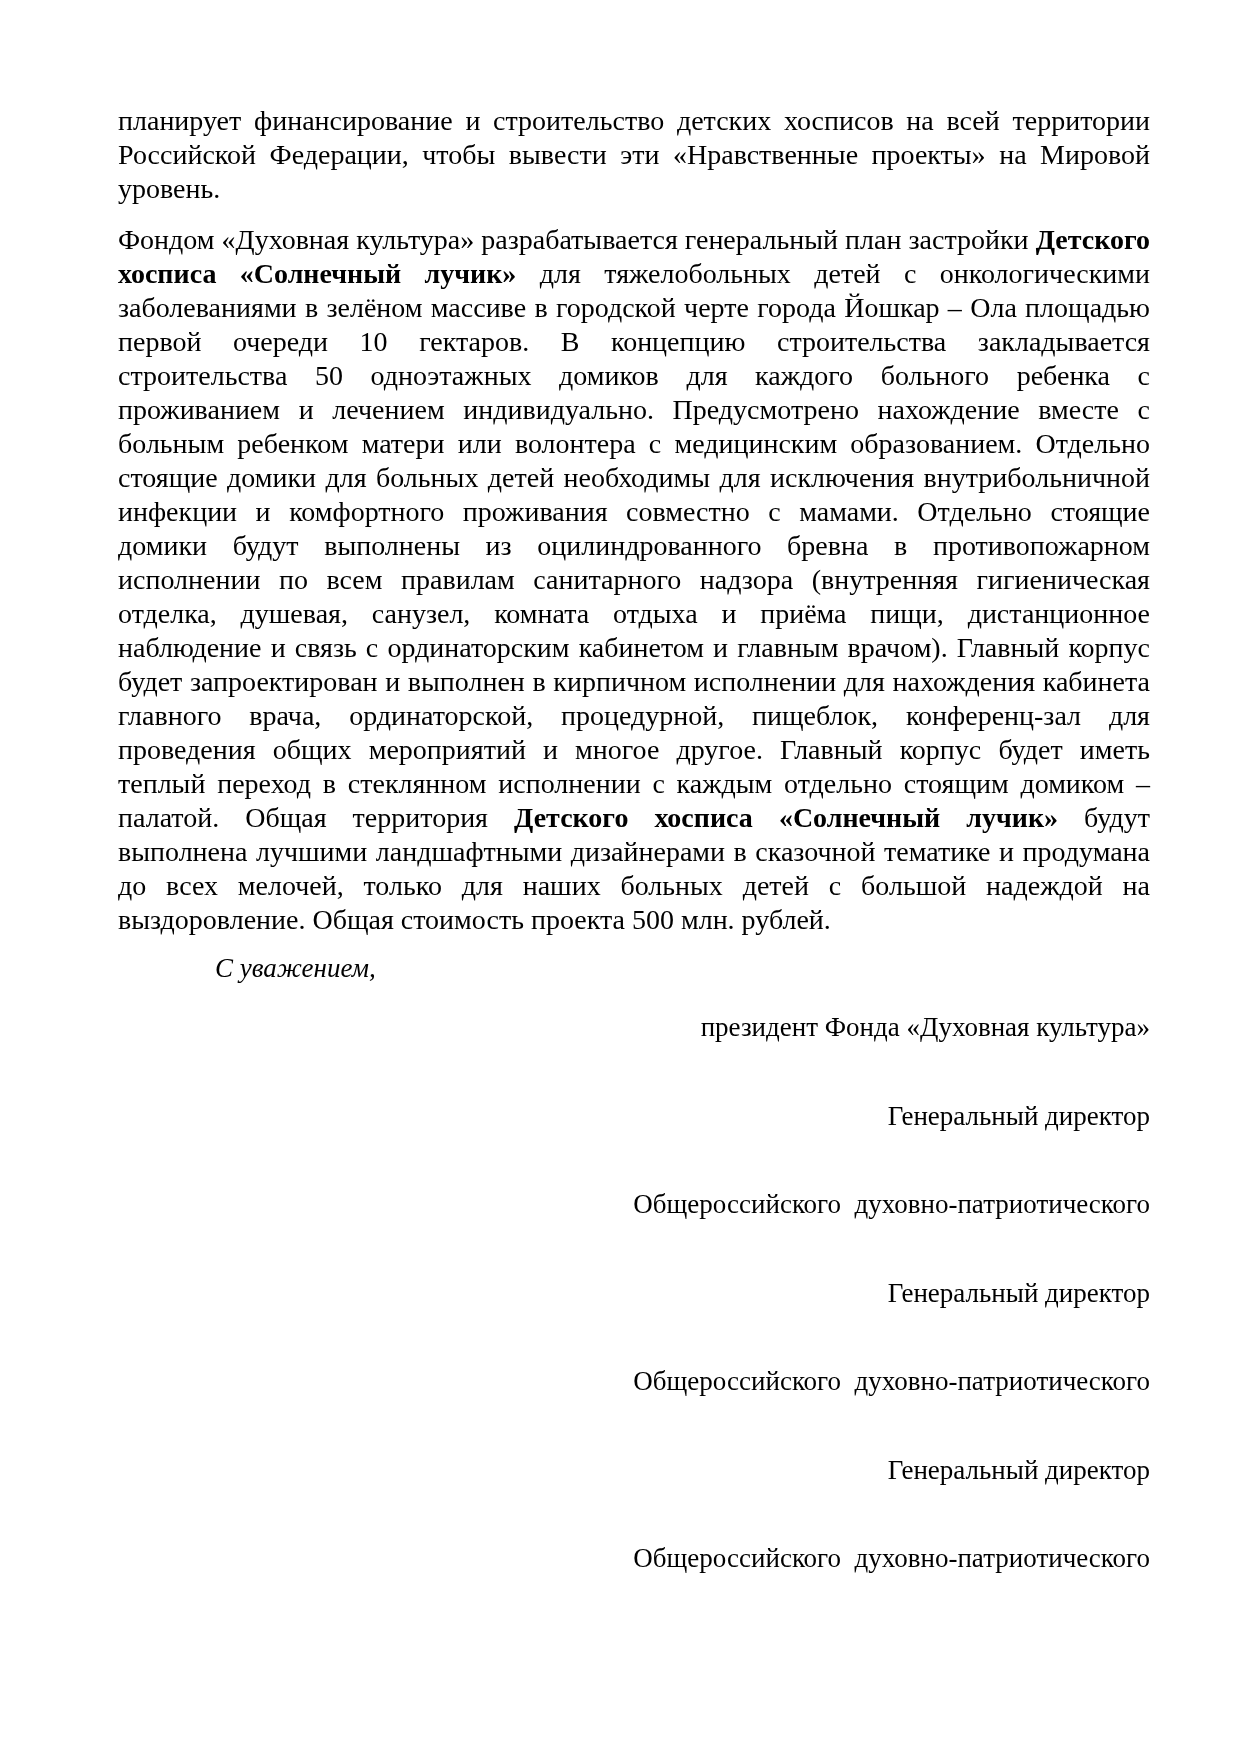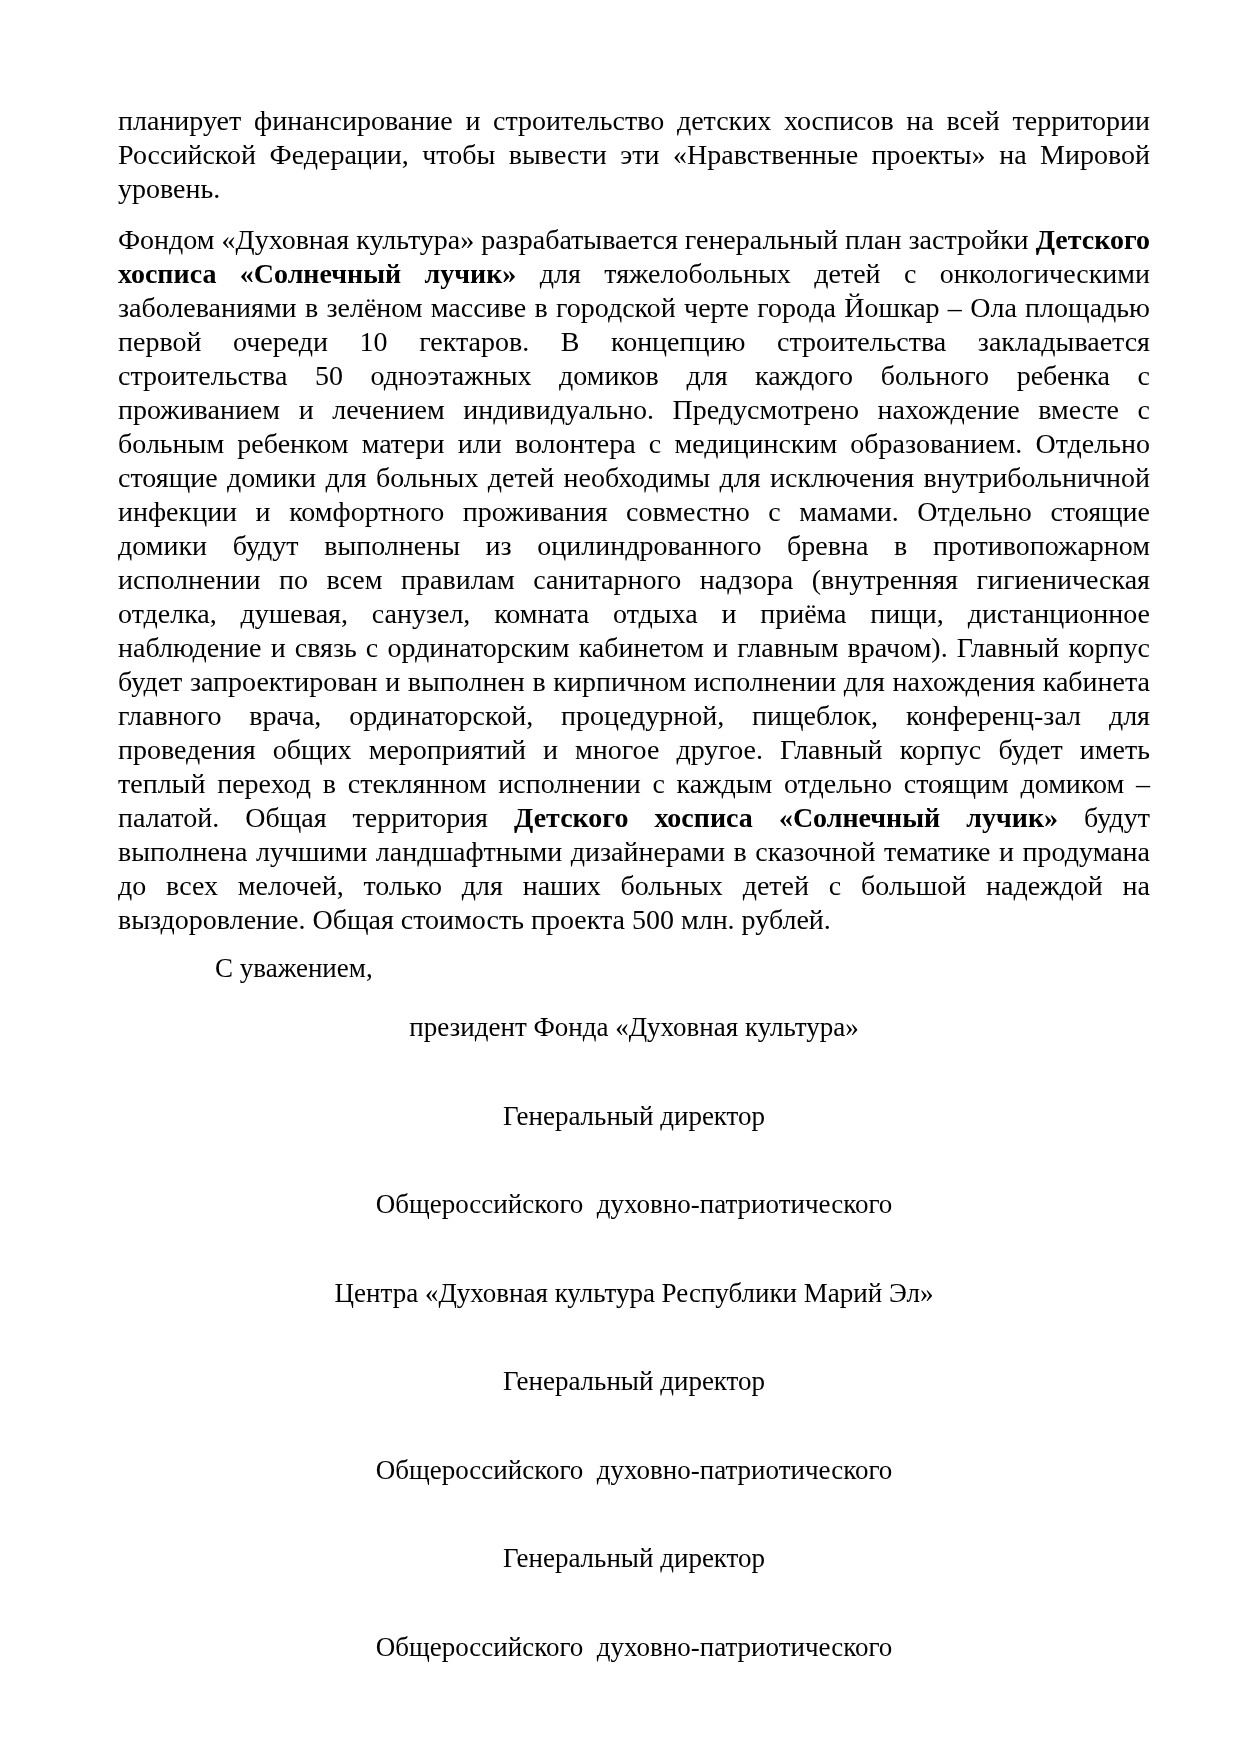--- a/index.html
+++ b/index.html
@@ -30,46 +30,46 @@
   .closing {
     position: relative;
     margin-top: 12px;
     font-size: 27px;
     line-height: 29.5px;
   }
   .salutation {
     position: absolute;
     left: 97px;
     top: 0;
+    font-style: italic;
   }
   .signatures {
     text-align: right;
     white-space: pre-wrap;
   }
-  .sig-line { min-height: 29.5px; text-align: center; }
+  .sig-line { min-height: 29.5px; }
 </style>
 </head>
 <body>
 
 <div class="page">
   <div class="content">
 
     <p class="para">
       <span>планирует  финансирование и строительство детских хосписов на всей территории Российской Федерации, чтобы  вывести эти «Нравственные проекты» на Мировой уровень.</span>
     </p>
 
     <p class="para"><span>Фондом «Духовная культура» разрабатывается генеральный план застройки </span><b>Детского хосписа «Солнечный лучик»</b><span> для тяжелобольных детей с онкологическими заболеваниями в зелёном массиве в городской черте города Йошкар – Ола площадью первой очереди 10 гектаров. В концепцию строительства закладывается строительства 50 одноэтажных домиков для каждого больного ребенка с проживанием и лечением  индивидуально. Предусмотрено нахождение вместе с больным ребенком матери или волонтера с медицинским образованием. Отдельно стоящие домики для больных детей необходимы для исключения внутрибольничной инфекции и комфортного проживания совместно с мамами. Отдельно стоящие домики будут выполнены из оцилиндрованного бревна в противопожарном исполнении по всем правилам санитарного надзора (внутренняя гигиеническая отделка, душевая, санузел, комната отдыха и приёма пищи, дистанционное наблюдение и связь с ординаторским кабинетом и главным врачом).   Главный корпус будет запроектирован и выполнен в кирпичном исполнении для нахождения кабинета главного врача, ординаторской, процедурной, пищеблок, конференц-зал для проведения общих мероприятий и многое другое.  Главный корпус будет иметь теплый переход в стеклянном исполнении  с каждым отдельно стоящим домиком – палатой. Общая территория </span><b>Детского хосписа «Солнечный лучик»</b><span>  будут выполнена лучшими ландшафтными дизайнерами в сказочной тематике и продумана до всех мелочей, только для наших больных детей с большой надеждой на выздоровление.  Общая стоимость проекта 500 млн. рублей.</span></p>
 
     <div class="closing">
       <div class="salutation">С уважением,</div>
       <div class="signatures">
         <div class="sig-line">президент Фонда «Духовная культура»</div>
         <div class="sig-line">Генеральный директор</div>
         <div class="sig-line">Общероссийского  духовно-патриотического</div>
-        <div class="sig-line">Центра «Духовная культура Республики Марий Эл»</div>
         <div class="sig-line">Генеральный директор</div>
         <div class="sig-line">Общероссийского  духовно-патриотического</div>
         <div class="sig-line">Генеральный директор</div>
         <div class="sig-line">Общероссийского  духовно-патриотического</div>
         
         
         
         
         
         

